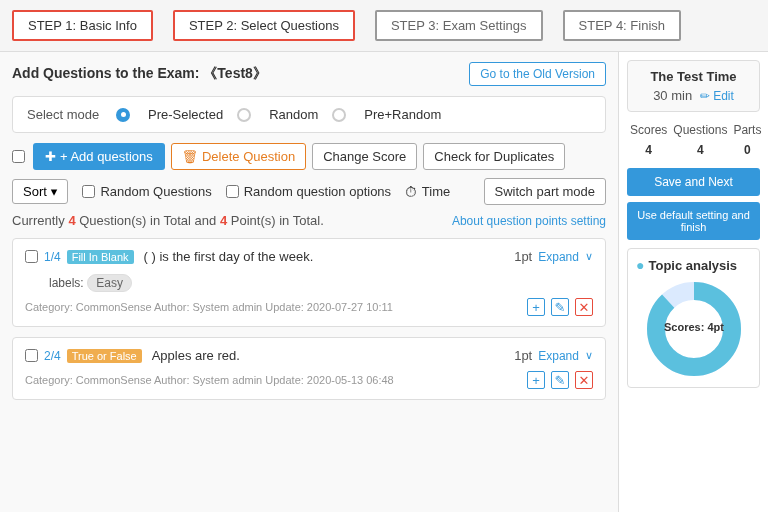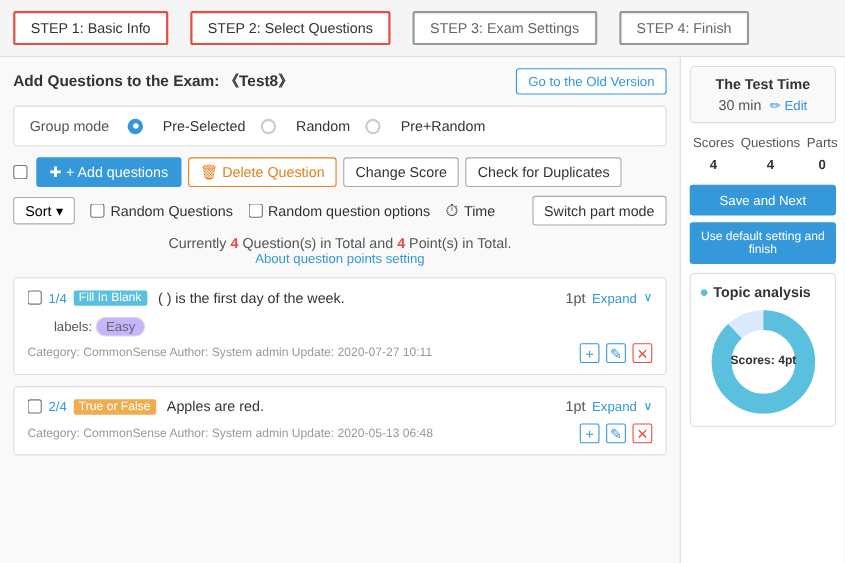--- a/index.html
+++ b/index.html
@@ -31,31 +31,31 @@
     .delete-btn { background: white; border: 1px solid #e67e22; color: #e67e22; padding: 5px 10px; border-radius: 3px; cursor: pointer; font-size: 13px; }
     .change-score-btn { background: white; border: 1px solid #aaa; color: #333; padding: 5px 10px; border-radius: 3px; cursor: pointer; font-size: 13px; }
     .check-dup-btn { background: white; border: 1px solid #aaa; color: #333; padding: 5px 10px; border-radius: 3px; cursor: pointer; font-size: 13px; }
 
     .options-row { display: flex; align-items: center; gap: 14px; margin-bottom: 8px; }
     .sort-btn { background: white; border: 1px solid #aaa; padding: 4px 10px; border-radius: 3px; cursor: pointer; font-size: 13px; display: flex; align-items: center; gap: 4px; }
     .checkbox-label { display: flex; align-items: center; gap: 5px; font-size: 13px; cursor: pointer; }
     .checkbox-label input { margin: 0; }
     .switch-part-btn { margin-left: auto; background: white; border: 1px solid #aaa; color: #333; padding: 5px 10px; border-radius: 3px; cursor: pointer; font-size: 13px; }
 
-    .summary-row { display: flex; justify-content: space-between; align-items: center; margin-bottom: 10px; font-size: 13px; color: #555; flex-direction: column; }
+    .summary-row { display: flex; justify-content: space-between; align-items: center; margin-bottom: 10px; font-size: 13px; color: #555; }
     .summary-row span.highlight { color: #e74c3c; font-weight: bold; }
     .about-link { color: #3498db; cursor: pointer; text-decoration: none; font-size: 12px; }
 
     .question-card { background: white; border: 1px solid #ddd; border-radius: 4px; margin-bottom: 10px; padding: 10px 12px; }
     .q-type-badge { display: inline-block; padding: 1px 5px; border-radius: 2px; font-size: 11px; color: white; }
     .fill-blank { background: #5bc0de; }
     .true-false { background: #f0ad4e; color: white; }
     .q-text { font-size: 13px; color: #333; margin-left: 4px; }
     .expand-btn { color: #3498db; cursor: pointer; font-size: 12px; }
-    .label-tag { display: inline-block; background: #c4b5fd; border: 1px solid #ddd; border-radius: 10px; padding: 1px 8px; font-size: 12px; color: #666; margin-top: 5px; }
+    .label-tag { display: inline-block; background: #e5e5e5; border: 1px solid #ddd; border-radius: 10px; padding: 1px 8px; font-size: 12px; color: #666; margin-top: 5px; }
     .q-meta { font-size: 11px; color: #999; margin-top: 6px; display: flex; justify-content: space-between; align-items: center; }
     .q-actions { display: flex; gap: 6px; }
     .q-action-icon { width: 18px; height: 18px; display: inline-flex; align-items: center; justify-content: center; cursor: pointer; color: #3498db; font-size: 13px; border: 1px solid #3498db; border-radius: 2px; }
     .q-action-icon.del { color: #e74c3c; border-color: #e74c3c; }
 
     
     .right-panel-inner { padding: 8px; }
     .test-time-box { background: #f9f9f9; border: 1px solid #ddd; border-radius: 4px; padding: 8px; margin-bottom: 8px; text-align: center; }
     .test-time-title { font-size: 13px; font-weight: bold; color: #333; margin-bottom: 4px; }
     .test-time-value { font-size: 13px; color: #555; }
@@ -89,21 +89,21 @@
 
     <div class="exam-title-row">
       <div class="exam-title">
         <span>Add Questions to the Exam:</span>
         <span style="font-weight:bold;">《Test8》</span>
       </div>
       <button class="old-version-btn">Go to the Old Version</button>
     </div>
 
     <div class="group-mode-box">
-      <span class="group-mode-label">Group mode</span>
+      <span class="group-mode-label">Select mode</span>
       <label class="radio-option">
         <span class="radio-circle selected"></span>
         <span>Pre-Selected</span>
       </label>
       <label class="radio-option">
         <span class="radio-circle"></span>
         <span>Random</span>
       </label>
       <label class="radio-option">
         <span class="radio-circle"></span>

